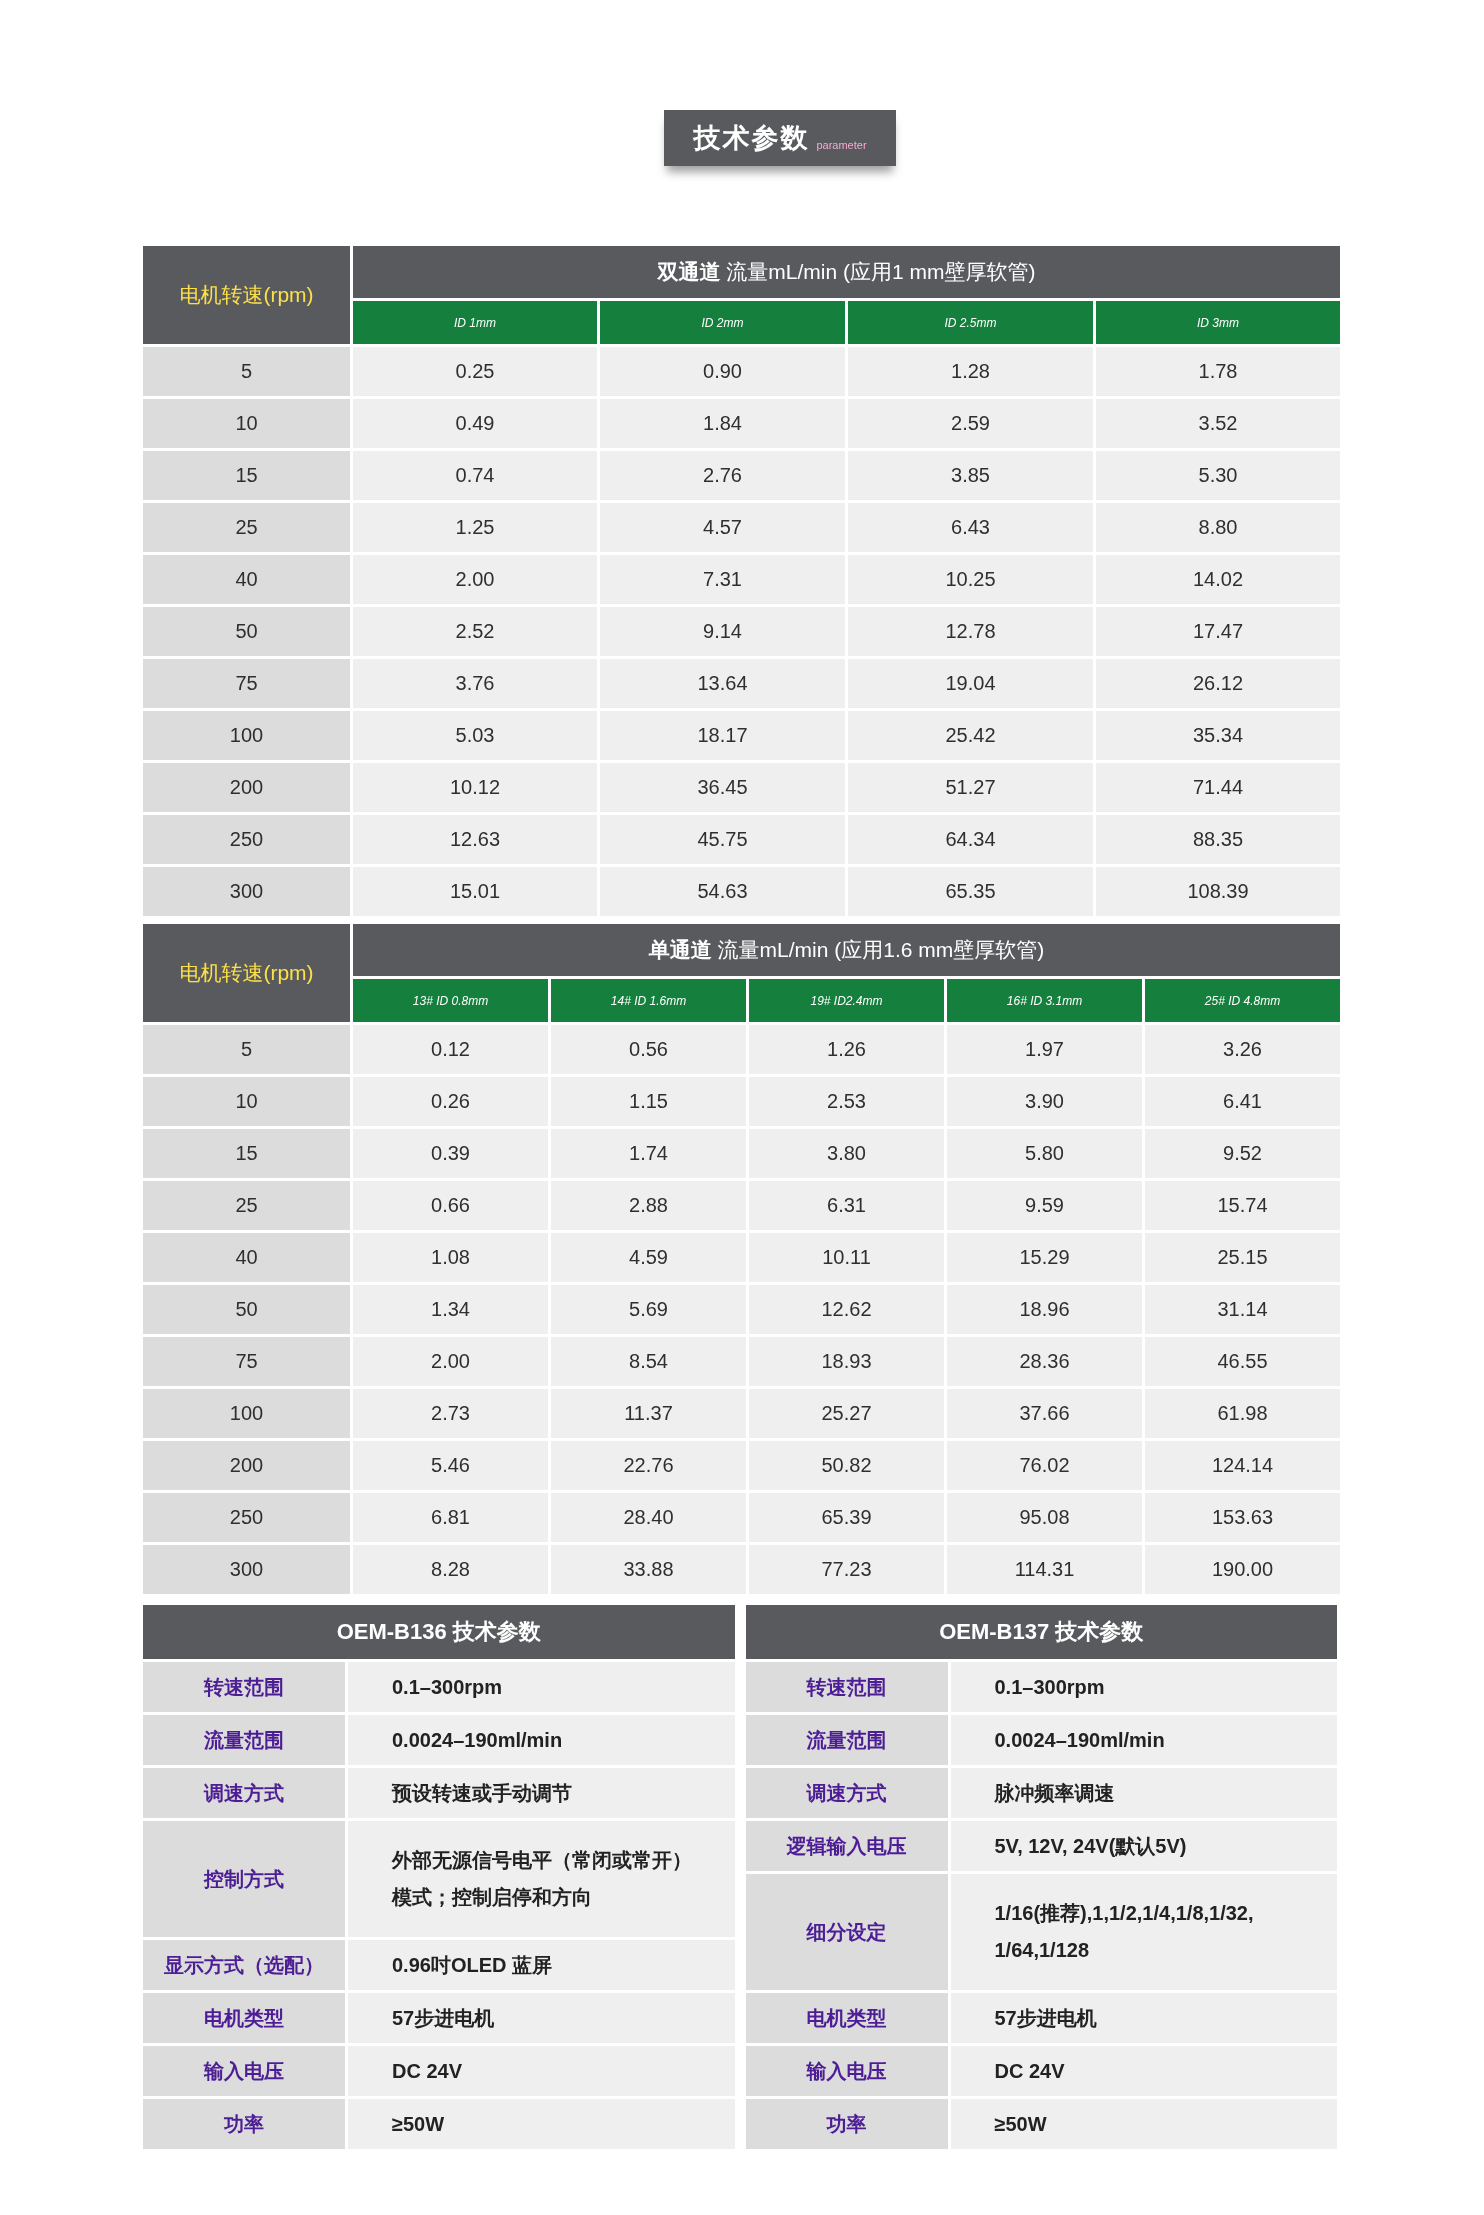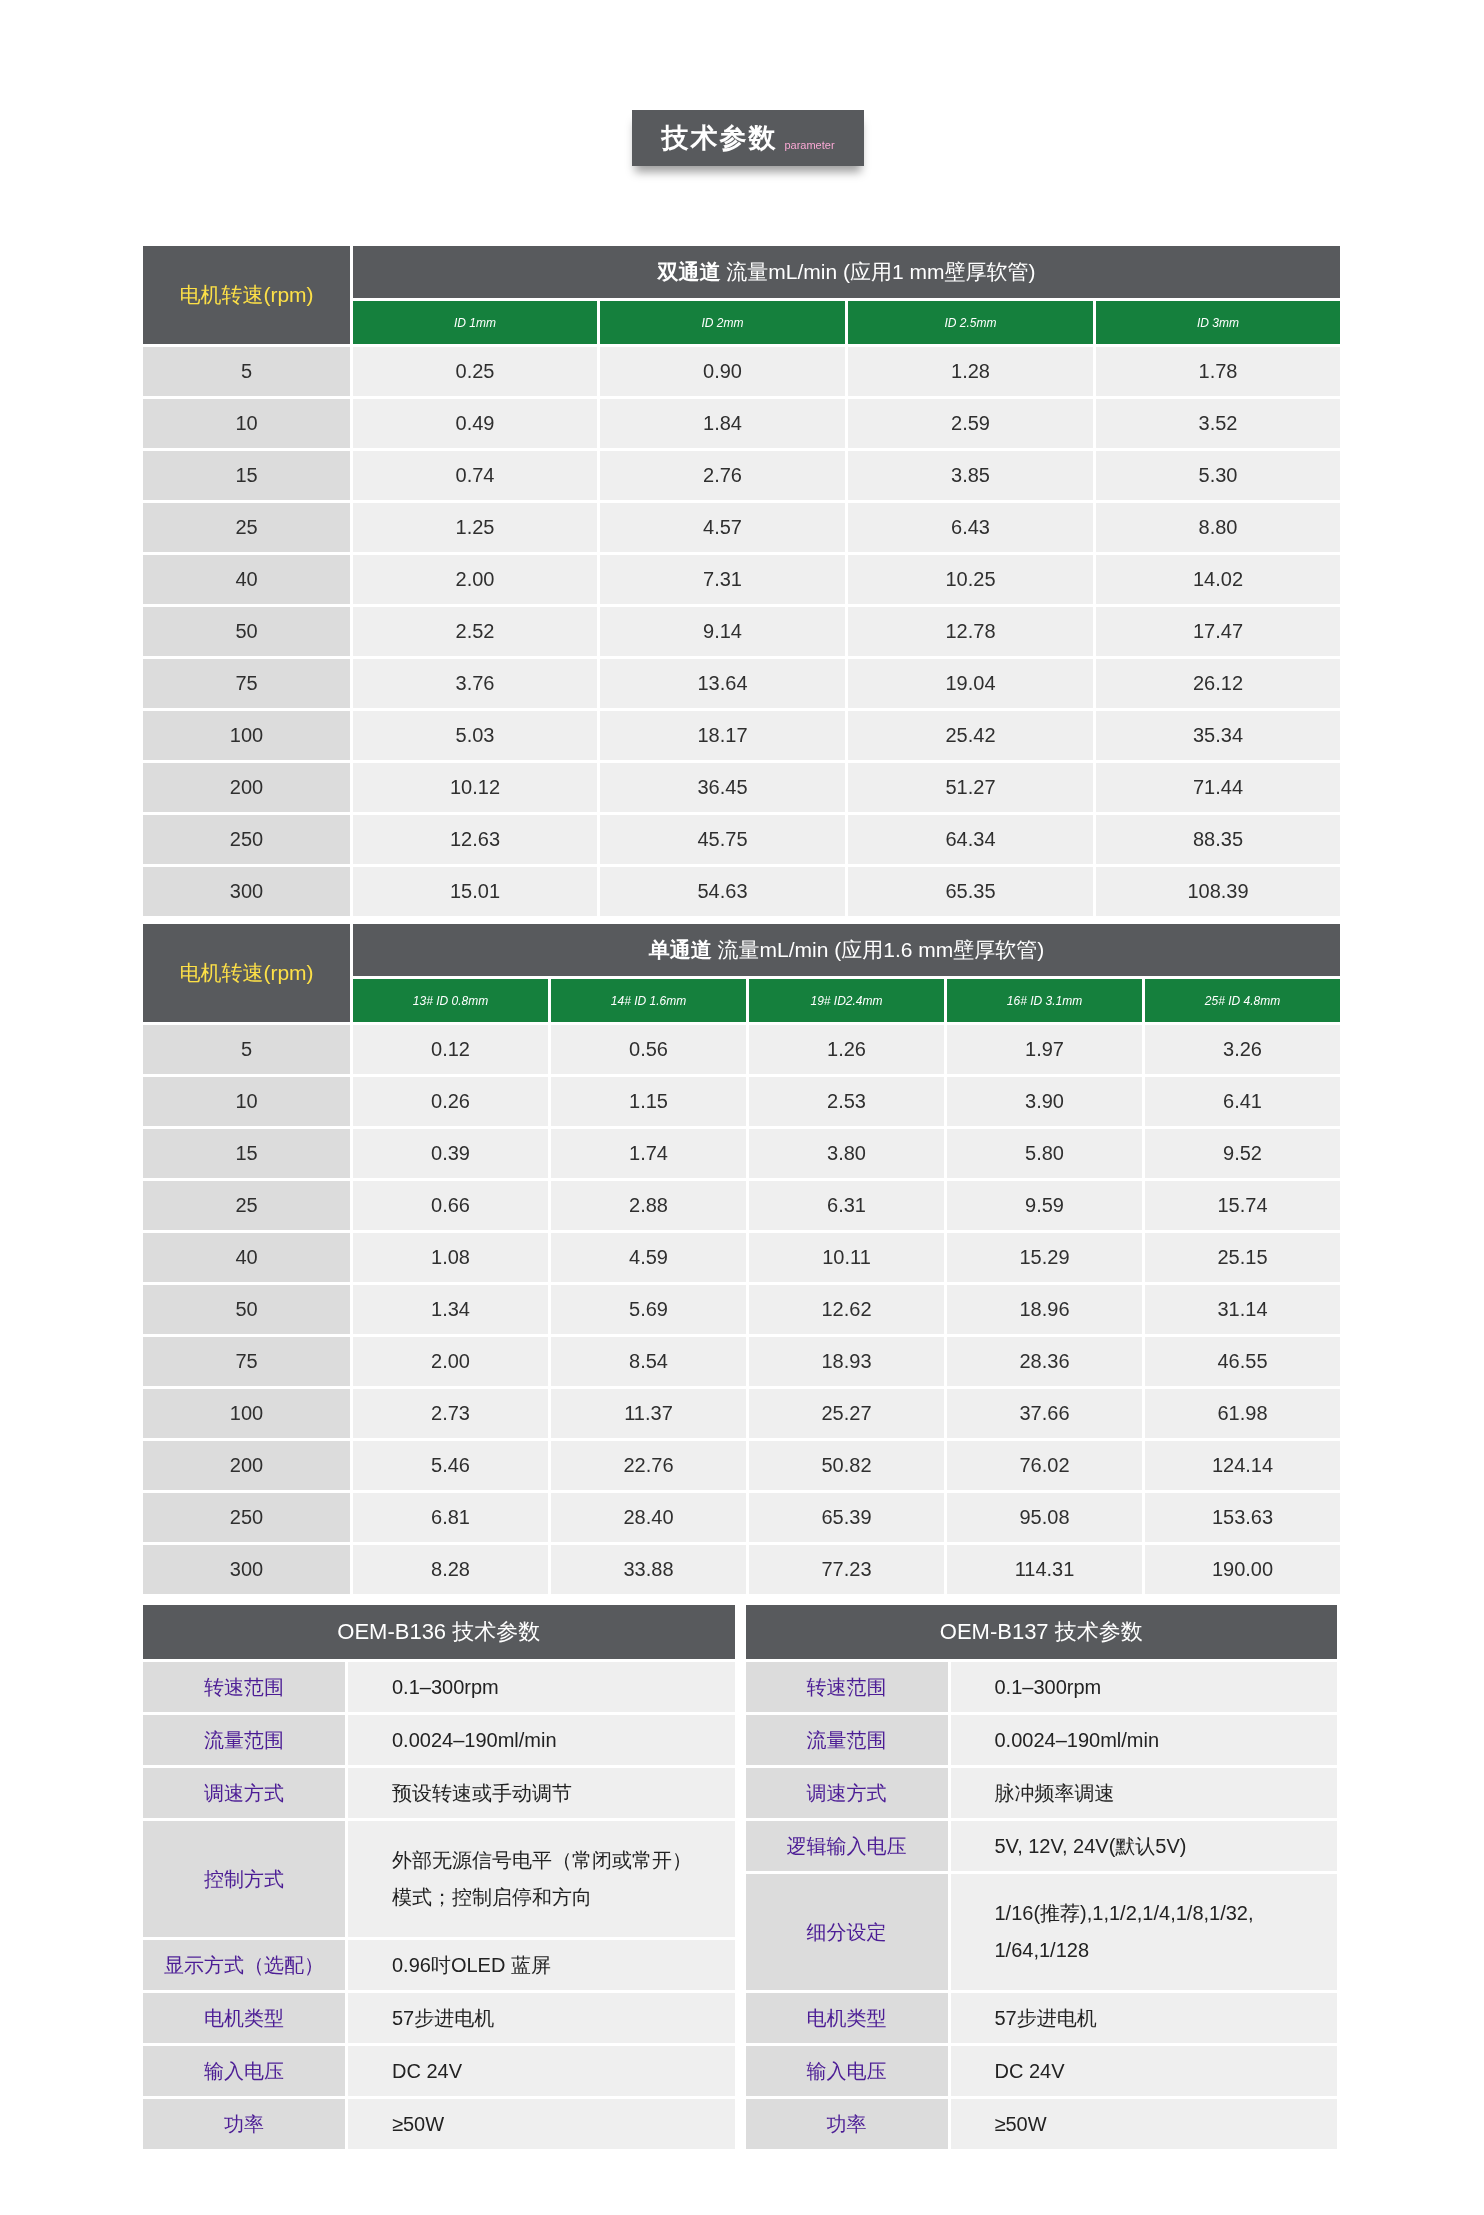--- a/index.html
+++ b/index.html
@@ -2,21 +2,21 @@
 <html><head>
 <meta charset="utf-8">
 <style>
   html,body{margin:0;padding:0;}
   body{
     width:1484px;height:2215px;position:relative;background:#ffffff;
     font-family:"Liberation Sans","DejaVu Sans",sans-serif;color:#333;
   }
   
   .badge{
-    position:absolute;left:632px;top:110px;width:232px;height:56px;
+    position:absolute;left:664px;top:110px;width:232px;height:56px;
     background:#585a5d;color:#fff;display:flex;align-items:center;justify-content:center;
     box-shadow:0 9px 9px -3px rgba(0,0,0,.38);
   }
   .badge .zh{font-size:27px;font-weight:bold;letter-spacing:2px;}
   .badge .en{font-size:11px;color:#f9a8d4;margin-left:7px;margin-top:14px;}
 
   
   table{border-collapse:collapse;table-layout:fixed;}
   .flow-table{position:absolute;left:140px;width:1200px;}
   #table-dual{top:243px;}
@@ -30,21 +30,21 @@
     background:#585a5d;color:#fde047;text-align:center;font-size:21px;
   }
   .flow-table .col-head{
     background:#15803d;color:#fff;text-align:center;font-size:12px;height:43px;font-style:italic;
   }
   .flow-table tbody tr{height:52px;}
   .rpm-cell{background:#dcdcdc;text-align:center;font-size:20px;color:#2f2f2f;}
   .flow-cell{background:#efefef;text-align:center;font-size:20px;color:#2f2f2f;}
 
   
-  .spec-wrap{position:absolute;left:140px;top:1602px;width:1200px;display:flex;gap:5px;}
+  .spec-wrap{position:absolute;left:140px;top:1602px;width:1200px;display:flex;gap:5px;font-weight:bold;}
   .spec-table{width:598px;}
   .spec-table td{border:3px solid #fff;padding:0;}
   .spec-title{
     background:#585a5d;color:#fff;text-align:center;font-size:22px;height:54px;
   }
   .spec-table tbody tr{height:53px;}
   .spec-table tr.tall{height:119px;}
   .spec-label{
     background:#dcdcdc;width:202px;text-align:center;font-size:20px;color:#4c1d95;
     vertical-align:middle;

